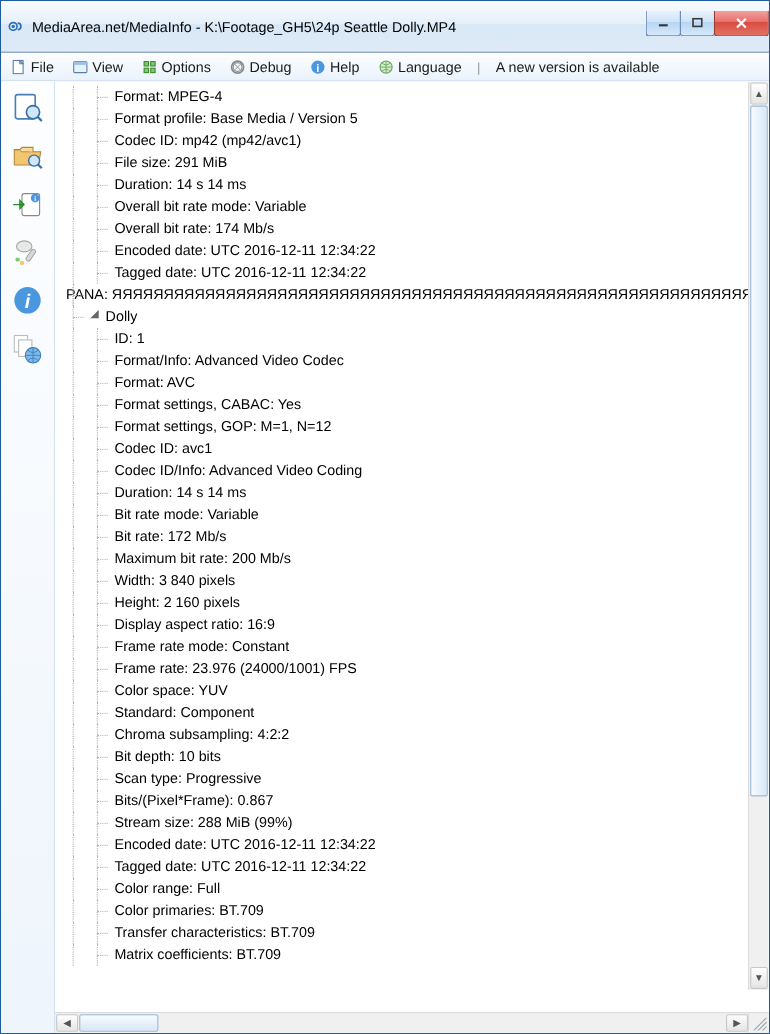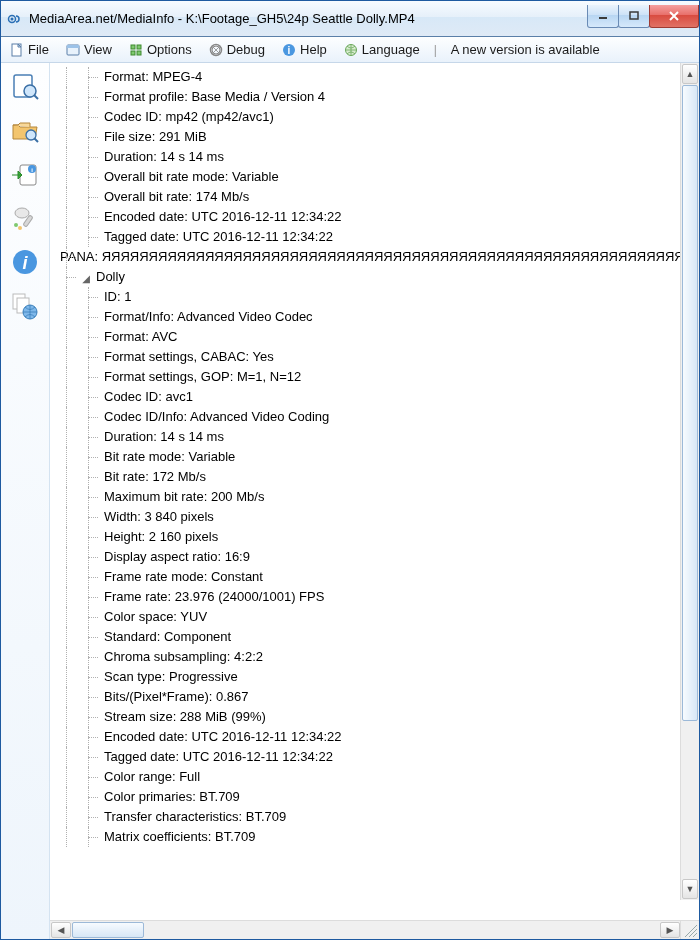--- a/index.html
+++ b/index.html
@@ -1,19 +1,19 @@
 <!DOCTYPE html>
 <html><head>
 <meta charset="utf-8">
 <style>
 html,body{margin:0;padding:0;font-family:"Segoe UI",Tahoma,sans-serif;font-size:12px;color:#000;background:#fff;overflow:hidden}
 .window{width:700px;height:940px;border:1px solid #1e5aa0;background:#fff;box-sizing:border-box;display:flex;flex-direction:column;position:relative}
 
 
-.titlebar{height:36px;background:linear-gradient(to bottom,#f7fbff 0%,#e6f0fa 45%,#d7e8f7 46%,#dfeaf6 100%);border-bottom:1px solid #5a7fa8;display:flex;align-items:center;padding-left:6px;box-sizing:border-box}
+.titlebar{height:47px;background:linear-gradient(to bottom,#f7fbff 0%,#e6f0fa 45%,#d7e8f7 46%,#dfeaf6 100%);border-bottom:1px solid #5a7fa8;display:flex;align-items:center;padding-left:6px;box-sizing:border-box}
 .titlebar .appicon{width:16px;height:16px;margin-right:6px;display:flex;align-items:center;justify-content:center}
 .titlebar .title{flex:1;font-size:13px;color:#000;white-space:nowrap;overflow:hidden;text-overflow:ellipsis}
 .winbtns{display:flex;height:22px;margin-top:-6px}
 .winbtn{width:30px;height:22px;border:1px solid #6a8bb5;border-top:none;margin-left:-1px;display:flex;align-items:center;justify-content:center;background:linear-gradient(to bottom,#eaf3fc,#cde2f7 45%,#b7d5f2 46%,#d6e9fb);border-radius:0 0 3px 3px;font-size:11px;color:#3a3a3a}
 .winbtn.close{width:48px;background:linear-gradient(to bottom,#f4a0a0 0%,#e86f6a 45%,#d94b40 46%,#e17265 100%);border-color:#9e3b33;color:#fff;font-weight:bold;font-size:14px}
 .winbtn svg{display:block}
 
 
 .menubar{height:26px;background:linear-gradient(to bottom,#fdfeff,#e9f2fb);border-bottom:1px solid #c6d7e9;display:flex;align-items:center;padding:0 4px;box-sizing:border-box;gap:8px}
 .menuitem{display:flex;align-items:center;gap:3px;padding:2px 4px;font-size:13px;color:#1a1a1a;cursor:default}
@@ -23,21 +23,21 @@
 
 
 .body{flex:1;display:flex;overflow:hidden;background:#fff}
 .sidebar{width:48px;background:linear-gradient(to bottom,#fdfeff,#eef5fc);border-right:1px solid #d4e3f1;display:flex;flex-direction:column;align-items:center;padding-top:6px;gap:10px}
 .sidebtn{width:34px;height:34px;display:flex;align-items:center;justify-content:center;cursor:default}
 
 
 .main{flex:1;display:flex;flex-direction:column;overflow:hidden}
 .tree{flex:1;overflow:hidden;position:relative;padding:4px 0 0 0;font-size:13px;line-height:20px}
 .tree-inner{position:absolute;left:0;top:4px;right:0}
-.row{display:flex;align-items:flex-end;white-space:nowrap;height:20px}
+.row{display:flex;align-items:flex-start;white-space:nowrap;height:20px}
 .indent{display:inline-block;height:20px;position:relative}
 .dline{position:absolute;left:8px;top:0;height:20px;border-left:1px dotted #b0b0b0}
 .dtee{position:absolute;left:8px;top:10px;width:10px;border-top:1px dotted #b0b0b0}
 .tog{display:inline-flex;width:16px;height:16px;align-items:center;justify-content:center;color:#666;font-size:10px;margin-left:-2px;margin-right:0px}
 .txt{padding-left:2px}
 
 
 .vscroll{position:absolute;right:0;top:0;bottom:20px;width:18px;background:#f0f0f0;border-left:1px solid #dcdcdc;display:flex;flex-direction:column}
 .vscroll .arrow{height:18px;display:flex;align-items:center;justify-content:center;background:linear-gradient(to bottom,#fff,#e4e4e4);border:1px solid #c8c8c8;margin:1px;border-radius:2px;font-size:9px;color:#555}
 .vscroll .track{flex:1;position:relative}
@@ -210,21 +210,21 @@
               <span class="txt">Format: MPEG-4</span>
             </div>
             <div class="row">
               <span class="indent" style="width:22px">
                 <span class="dline"></span>
               </span>
               <span class="indent" style="width:22px">
                 <span class="dline"></span>
                 <span class="dtee"></span>
               </span>
-              <span class="txt">Format profile: Base Media / Version 4</span>
+              <span class="txt">Format profile: Base Media / Version 5</span>
             </div>
             <div class="row">
               <span class="indent" style="width:22px">
                 <span class="dline"></span>
               </span>
               <span class="indent" style="width:22px">
                 <span class="dline"></span>
                 <span class="dtee"></span>
               </span>
               <span class="txt">Codec ID: mp42 (mp42/avc1)</span>
@@ -489,20 +489,30 @@
             </div>
             <div class="row">
               <span class="indent" style="width:22px">
                 <span class="dline"></span>
               </span>
               <span class="indent" style="width:22px">
                 <span class="dline"></span>
                 <span class="dtee"></span>
               </span>
               <span class="txt">Chroma subsampling: 4:2:2</span>
+            </div>
+            <div class="row">
+              <span class="indent" style="width:22px">
+                <span class="dline"></span>
+              </span>
+              <span class="indent" style="width:22px">
+                <span class="dline"></span>
+                <span class="dtee"></span>
+              </span>
+              <span class="txt">Bit depth: 10 bits</span>
             </div>
             <div class="row">
               <span class="indent" style="width:22px">
                 <span class="dline"></span>
               </span>
               <span class="indent" style="width:22px">
                 <span class="dline"></span>
                 <span class="dtee"></span>
               </span>
               <span class="txt">Scan type: Progressive</span>

